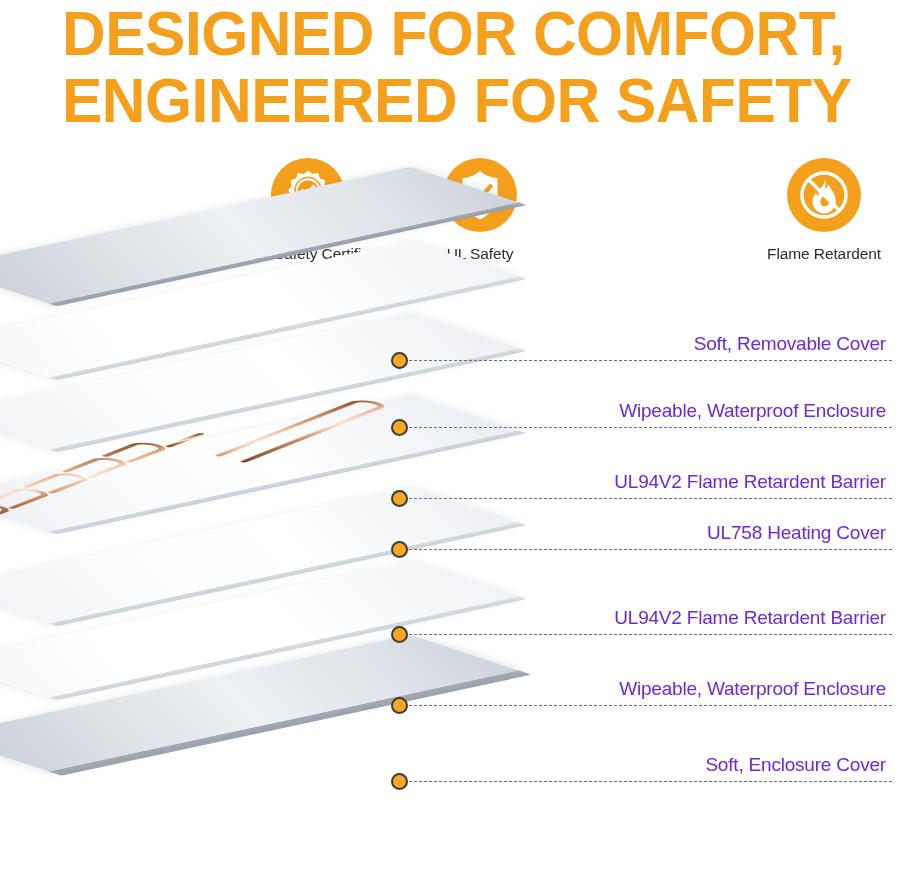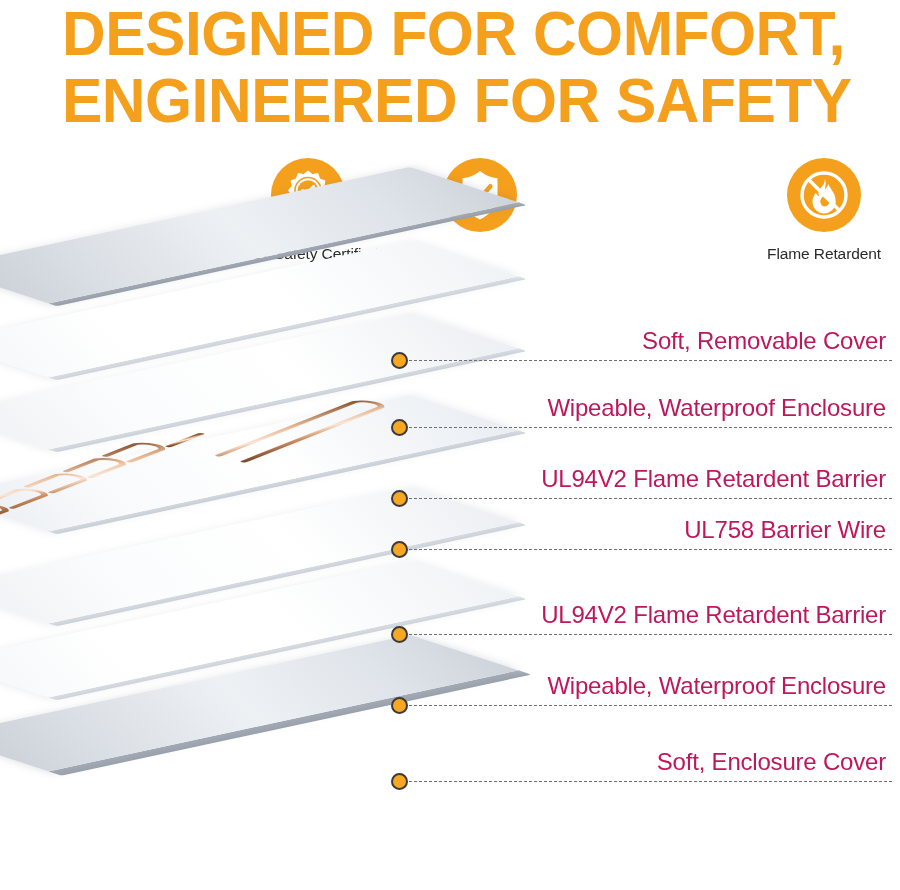--- a/index.html
+++ b/index.html
@@ -169,22 +169,22 @@
     height: 13px;
     border-radius: 50%;
     background: #F7A721;
     border: 2px solid #3b3b3d;
     box-sizing: content-box;
   }
   .callout .clabel {
     position: absolute;
     right: 14px;
     bottom: 5px;
-    font-size: 24px;
-    color: #be185d;
+    font-size: 19px;
+    color: #6d28d9;
     font-family: "Liberation Sans", sans-serif;
     white-space: nowrap;
     letter-spacing: -0.2px;
   }
 </style>
 </head>
 <body>
 
 <div id="stage">
 
@@ -209,20 +209,21 @@
       <div class="badge-label">MET Safety Certified</div>
     </div>
 
     <div class="badge" style="left:480px">
       <div class="badge-circle">
         <svg viewBox="0 0 74 74" aria-hidden="true">
           <path fill="#ffffff" d="M37 13 C31.5 17.6 25.4 19.7 19.5 20.2 L19.5 37.5 C19.5 48.3 26.6 56.4 37 61.5 C47.4 56.4 54.5 48.3 54.5 37.5 L54.5 20.2 C48.6 19.7 42.5 17.6 37 13 Z"></path>
           <path fill="none" stroke="#F5A01D" stroke-width="4.4" stroke-linecap="round" stroke-linejoin="round" d="M28.2 36.6 L34.4 43.2 L47.4 28.2"></path>
         </svg>
       </div>
+      <div class="badge-label">UL Safety</div>
     </div>
 
 
     <div class="badge" style="left:824px">
       <div class="badge-circle">
         <svg viewBox="0 0 74 74" aria-hidden="true">
           <circle cx="37" cy="37" r="22" fill="none" stroke="#ffffff" stroke-width="3.4"></circle>
           <path fill="#ffffff" d="M37.6 20.5 c1.2 5.6 -3.4 8.1 -5.2 11.6 -1.3 2.5 -1.1 4.6 -0.2 6.1 -1.6 -0.5 -2.8 -1.8 -3.3 -3.4 -2.2 2.6 -3.4 5.6 -3.4 8.7 0 6.6 5.2 11.9 11.6 11.9 6.4 0 11.6 -5.3 11.6 -11.9 0 -8.3 -5.6 -12.5 -7.5 -17.4 -0.6 2.6 -2 4.2 -3.4 5.4 0.9 -3.9 1.4 -7.8 -0.2 -11 Z"></path>
           <path fill="#F5A01D" d="M36.9 34.6 c0.8 3.4 -2.2 4.6 -3.2 7 -0.9 2.1 -0.3 4.4 1.3 5.8 1.6 1.4 4.1 1.4 5.7 -0.1 1.7 -1.6 2 -4.1 0.8 -6 -1.5 -2.4 -4 -3.6 -4.6 -6.7 Z"></path>
           <line x1="22.3" y1="22.3" x2="51.7" y2="51.7" stroke="#ffffff" stroke-width="3.4" stroke-linecap="round"></line>
@@ -311,21 +312,21 @@
 
     <div class="callout" style="top:498px">
       <div class="dash"></div>
       <div class="dot"></div>
       <div class="clabel">UL94V2 Flame Retardent Barrier</div>
     </div>
 
     <div class="callout" style="top:549px">
       <div class="dash"></div>
       <div class="dot"></div>
-      <div class="clabel">UL758 Barrier Wire</div>
+      <div class="clabel">UL758 Heating Cover</div>
     </div>
 
     <div class="callout" style="top:634px">
       <div class="dash"></div>
       <div class="dot"></div>
       <div class="clabel">UL94V2 Flame Retardent Barrier</div>
     </div>
 
     <div class="callout" style="top:705px">
       <div class="dash"></div>

